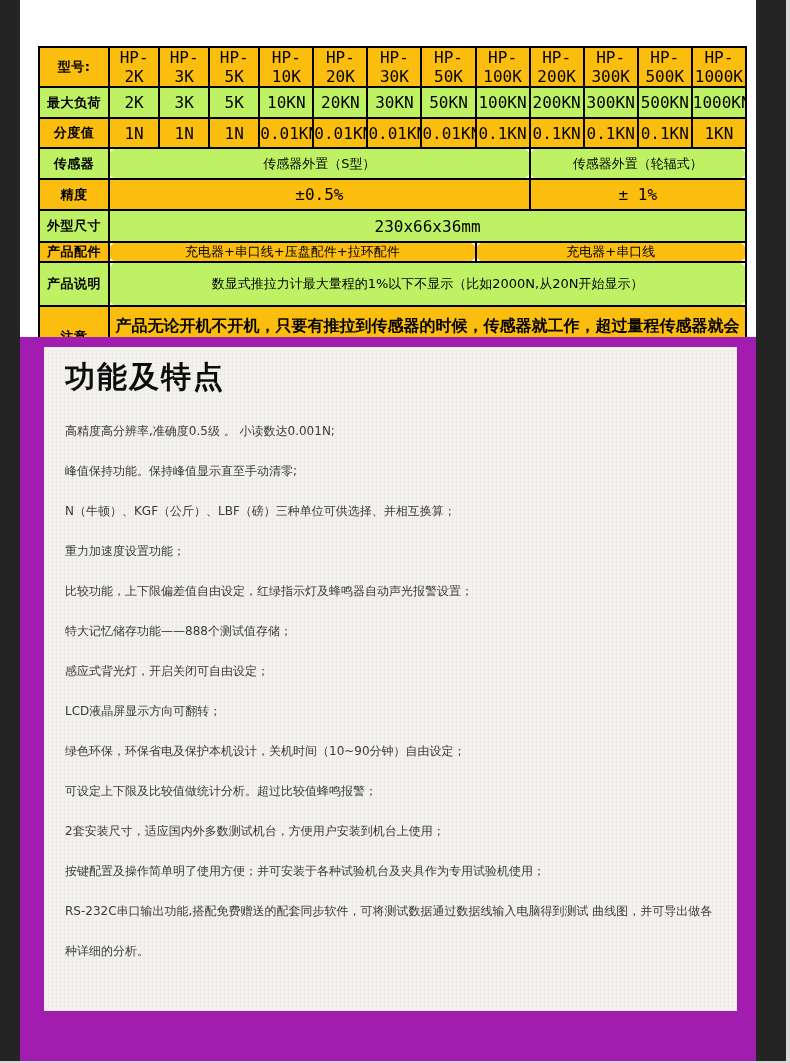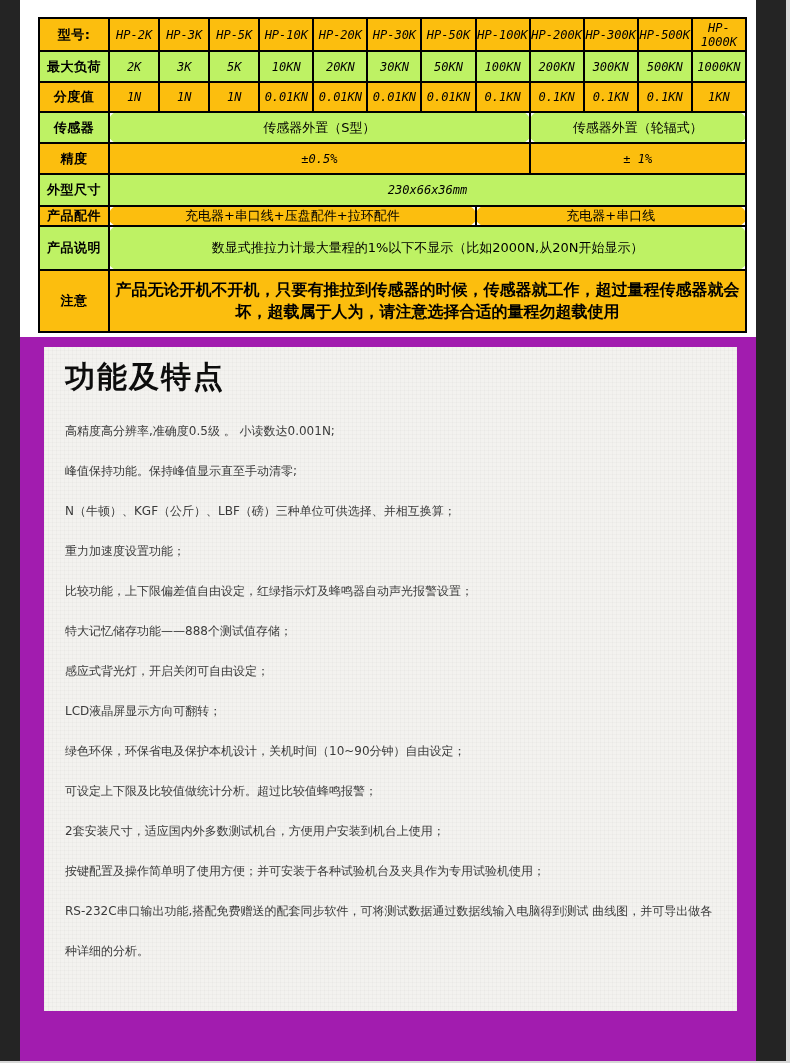--- a/index.html
+++ b/index.html
@@ -9,21 +9,21 @@
     font-family: "DejaVu Sans", "Liberation Sans", sans-serif;
     position: relative;
     overflow: hidden;
   }
   .page {
     position: absolute; left: 20px; top: 0;
     width: 736px; height: 1041px;
     background: #ffffff;
   }
   
-  .table-wrap { padding: 17px 9px 0 18px; }
+  .table-wrap { padding: 17px 9px 0 18px; margin-top: 29px; }
   table.spec {
     border-collapse: collapse;
     table-layout: fixed;
     width: 709px;
     color: #000;
   }
   table.spec th, table.spec td {
     border: 2px solid #000;
     text-align: center;
     vertical-align: middle;
@@ -32,22 +32,21 @@
     background: #bef264;
   }
   tr.yellow th, tr.yellow td { background: #fcbe0e; }
   th.row-label {
     font-weight: bold;
     font-size: 13px;
     letter-spacing: 0.5px;
   }
   td.mono {
     font-family: "DejaVu Sans Mono", "Liberation Mono", monospace;
-    font-size: 12px;
-    font-style: italic;
+    font-size: 16px;
   }
   td.cn { font-size: 13px; border-radius: 9px; }
   tr.r1 { height: 33px; }
   tr.r2 { height: 31px; }
   tr.r3 { height: 30px; }
   tr.r4 { height: 31px; }
   tr.r5 { height: 31px; }
   tr.r6 { height: 32px; }
   tr.r7 { height: 17px; }
   tr.r8 { height: 44px; }

